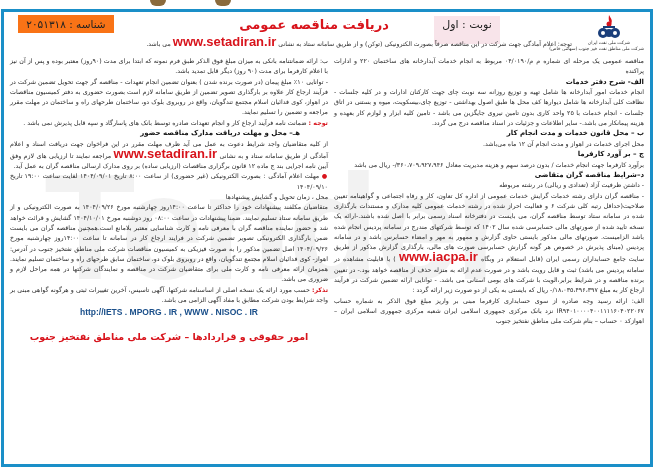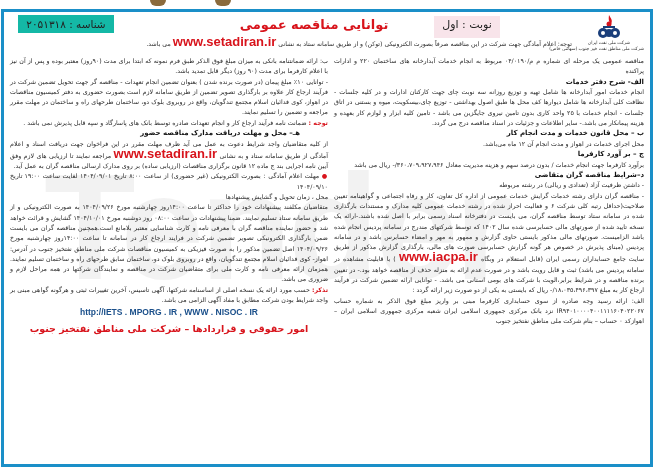--- a/index.html
+++ b/index.html
@@ -10,49 +10,49 @@
     .top-strip .blob { position: absolute; top: 0; width: 16px; height: 6px; border-radius: 0 0 8px 8px; background: #8a6a3c; }
     .frame {
       position: absolute; top: 9px; left: 1px; width: 652px; height: 458px;
       border: 3px solid #1a8fc8; background: #ffffff;
     }
     .header { position: absolute; top: 0; left: 0; right: 0; height: 46px; }
     .logo { position: absolute; right: 6px; top: 2px; width: 70px; text-align: center; }
     .logo svg { display: block; margin: 0 auto; }
     .logo .cap { font-size: 4.5px; line-height: 6px; color: #333; white-space: nowrap; }
     .nobat {
-      position: absolute; right: 150px; top: 4px; width: 66px; height: 22px;
+      position: absolute; right: 150px; top: 4px; width: 66px; height: 28px;
       background: #f8e4ea; font-size: 11px; line-height: 17px; text-align: center; color: #222;
     }
     .title {
       position: absolute; left: 230px; top: 4px; width: 160px; text-align: center;
       font-size: 13px; font-weight: bold; color: #d8141c; line-height: 18px;
     }
     .shenaseh {
       position: absolute; left: 14px; top: 3px; width: 96px; height: 18px;
-      background: #14b8a6; font-size: 10.5px; line-height: 18px; text-align: center; color: #222;
+      background: #f97316; font-size: 10.5px; line-height: 18px; text-align: center; color: #222;
     }
     .notice {
       position: absolute; right: 78px; top: 25px; left: 6px; font-size: 6.2px; line-height: 10px;
       white-space: nowrap; text-align: right;
     }
     .url-red { color: #d8141c; font-weight: bold; font-family: "Liberation Sans", sans-serif; font-size: 13px; direction: ltr; unicode-bidi: embed; }
 
     .col { position: absolute; top: 44px; font-size: 6.3px; line-height: 10.3px; text-align: justify; }
     .col-right { right: 6px; width: 310px; }
     .col-left { left: 6px; width: 318px; }
     .col p { margin: 0; }
     .col h4 { font-size: 7px; font-weight: bold; line-height: 10.5px; color: #111; }
     .col .em { font-weight: bold; color: #d8141c; }
     .col .dot { color: #d8141c; }
     .links {
       direction: ltr; text-align: center; font-family: "Liberation Sans", sans-serif;
       font-size: 8.5px; font-weight: bold; color: #1a4f8a; line-height: 15px; margin-top: 0;
     }
-    .footer-red { text-align: center; color: #d8141c; font-weight: bold; font-size: 9.5px; line-height: 15px; margin-top: 1px; }
+    .footer-red { text-align: center; color: #d8141c; font-weight: bold; font-size: 9.5px; line-height: 15px; margin-top: 9px; }
 
     .watermark {
       position: absolute; top: 140px; left: 40px; font-family: "Liberation Sans", sans-serif;
       font-size: 150px; font-weight: bold; color: rgba(150,150,150,0.12); letter-spacing: -4px;
       direction: ltr; pointer-events: none; line-height: 150px;
     }
   </style>
 </head>
 <body>
 
@@ -74,21 +74,21 @@
         <circle cx="9" cy="19" r="5" fill="#1a3e7a"></circle>
         <circle cx="21" cy="19" r="5" fill="#1a3e7a"></circle>
         <circle cx="15" cy="19" r="4" fill="#1a3e7a"></circle>
         <circle cx="9" cy="19" r="2" fill="#fff"></circle>
         <circle cx="21" cy="19" r="2" fill="#fff"></circle>
       </svg>
       <div class="cap">شرکت ملی نفت ایران</div>
       <div class="cap">شرکت ملی مناطق نفت خیز جنوب (سهامی خاص)</div>
     </div>
     <div class="nobat">نوبت : اول</div>
-    <div class="title">توانایی مناقصه عمومی</div>
+    <div class="title">دریافت مناقصه عمومی</div>
     <div class="shenaseh">شناسه : ۲۰۵۱۳۱۸</div>
     <div class="notice">
       <span>توجه: اعلام آمادگی جهت شرکت در این مناقصه صرفاً بصورت الکترونیکی (توکن) و از طریق سامانه ستاد به نشانی</span>
       <span class="url-red">www.setadiran.ir</span>
       <span>می باشد.</span>
     </div>
   </div>
 
   <div class="col col-right">
     <p>مناقصه عمومی یک مرحله ای شماره م م/۰۴/۰۱۹۰ مربوط به انجام خدمات آبدارخانه های ساختمان ۲۲۰ و ادارات پراکنده</p>

